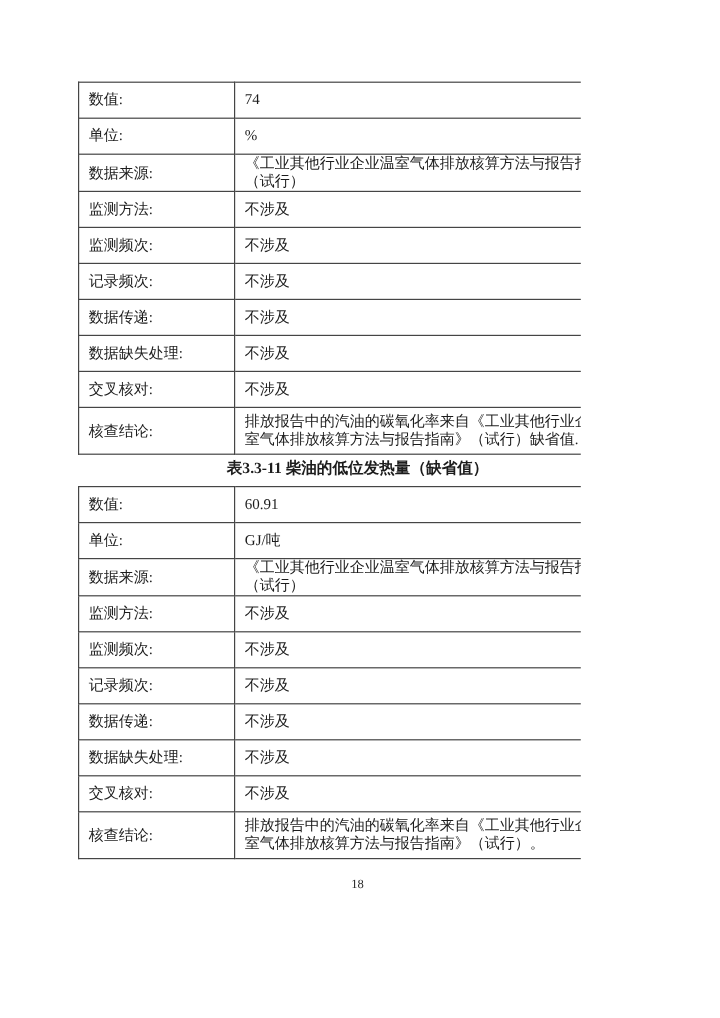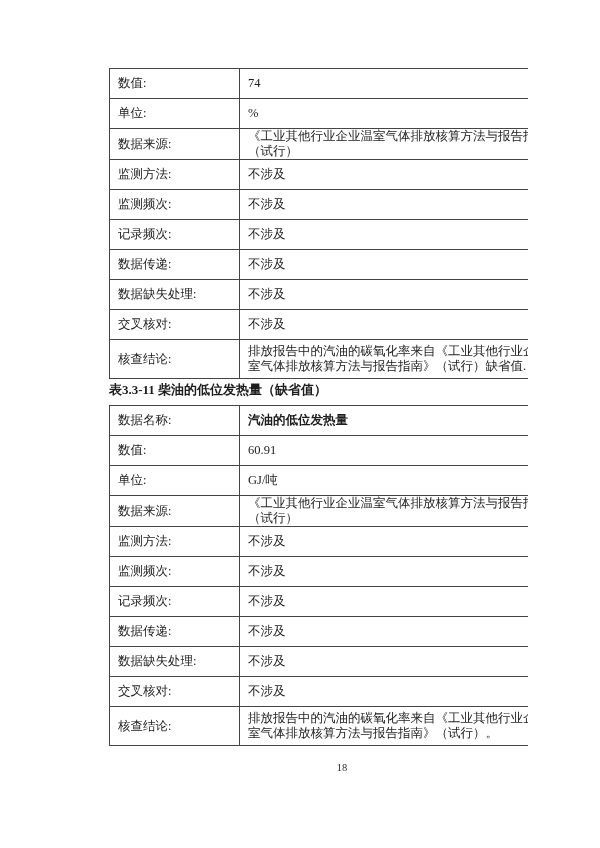--- a/index.html
+++ b/index.html
@@ -8,21 +8,20 @@
     background: #ffffff;
   }
   .page {
     position: relative;
     width: 484px;
     height: 848px;
     background: #ffffff;
     font-family: "Liberation Serif", "DejaVu Serif", serif;
     color: #1c1c1c;
     overflow: hidden;
-    margin-left: 44px;
   }
   .content {
     position: absolute;
     top: 68px;
     left: 65px;
     width: 466px;
   }
   table.kv-table {
     border-collapse: collapse;
     width: 466px;
@@ -42,21 +41,21 @@
   }
   table.kv-table tr.multiline td {
     height: auto;
     padding-top: 4px;
     padding-bottom: 4px;
   }
   td.bold-value {
     font-weight: bold;
   }
   .caption {
-    text-align: left;
+    text-align: center;
     font-weight: bold;
     font-size: 13px;
     line-height: 15px;
     margin-top: 3px;
     margin-bottom: 8px;
   }
   .page-number {
     text-align: center;
     font-size: 10.5px;
     margin-top: 16px;
@@ -112,24 +111,20 @@
           <td class="value-cell">排放报告中的汽油的碳氧化率来自《工业其他行业企业温室气体排放核算方法与报告指南》（试行）缺省值.</td>
         </tr>
       </tbody>
     </table>
 
     <div class="caption">表3.3-11 柴油的低位发热量（缺省值）</div>
 
     <table class="kv-table">
       <tbody>
         <tr>
-          <td class="label-cell">数据名称:</td>
-          <td class="value-cell bold-value">汽油的低位发热量</td>
-        </tr>
-        <tr>
           <td class="label-cell">数值:</td>
           <td class="value-cell">60.91</td>
         </tr>
         <tr>
           <td class="label-cell">单位:</td>
           <td class="value-cell">GJ/吨</td>
         </tr>
         <tr>
           <td class="label-cell">数据来源:</td>
           <td class="value-cell">《工业其他行业企业温室气体排放核算方法与报告指南》（试行）</td>

